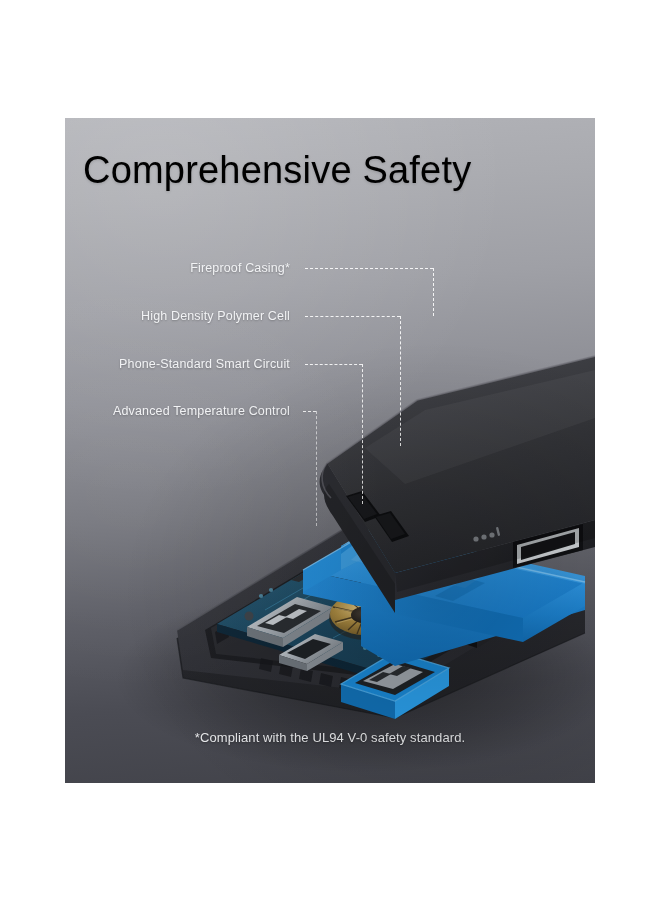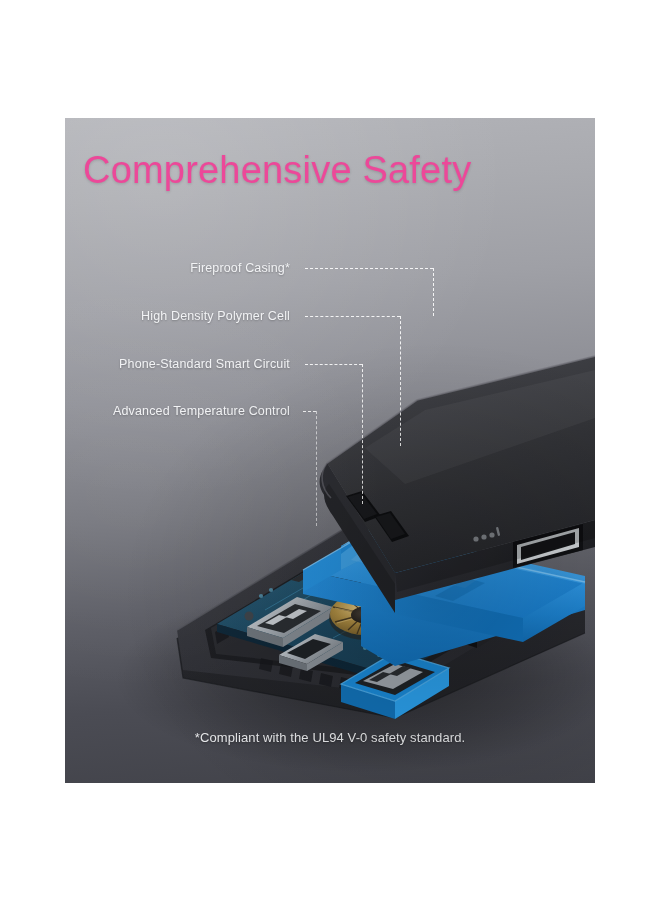--- a/index.html
+++ b/index.html
@@ -54,21 +54,21 @@
   }
 
   
   #title {
     position: absolute;
     left: 83px;
     top: 149px;
     font-size: 38px;
     font-weight: 400;
     letter-spacing: 0.2px;
-    color: #ec4899;
+    color: #000000;
     white-space: nowrap;
     text-shadow: 0 1px 3px rgba(0,0,0,0.16);
   }
 
   
   .callout {
     position: absolute;
     right: 305px;           
     text-align: right;
     white-space: nowrap;

